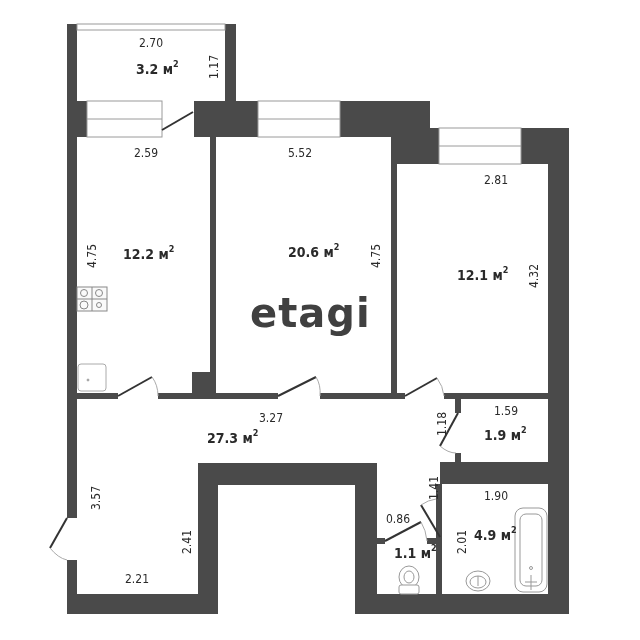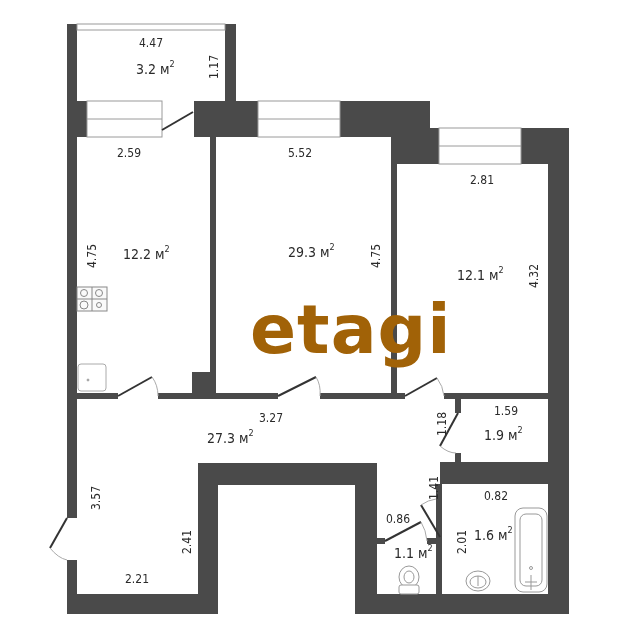--- a/index.html
+++ b/index.html
@@ -1,22 +1,22 @@
 <!DOCTYPE html>
 <html><head>
 <meta charset="utf-8">
 <style>
   html,body{margin:0;padding:0;background:#ffffff;}
   body{width:640px;height:640px;position:relative;overflow:hidden;font-family:"DejaVu Sans Condensed","DejaVu Sans",sans-serif;}
   #plan{position:absolute;left:0;top:0;width:640px;height:640px;}
   .lbl{position:absolute;color:#2a2a2a;font-size:12px;white-space:nowrap;line-height:1;}
-  .area{font-size:14px;}
+  .area{font-size:14px;font-weight:bold;}
   .area sup{font-size:9px;vertical-align:top;position:relative;top:-2px;}
   .vert{transform:rotate(-90deg);transform-origin:center center;}
-  .wm{position:absolute;left:250px;top:290px;font-family:"DejaVu Sans",sans-serif;font-size:68px;color:#a16207;font-weight:bold;letter-spacing:1px;}
+  .wm{position:absolute;left:250px;top:290px;font-family:"DejaVu Sans",sans-serif;font-size:40px;color:#404040;font-weight:bold;letter-spacing:1px;}
 </style>
 </head>
 <body>
 
 <svg id="plan" viewBox="0 0 640 640" xmlns="http://www.w3.org/2000/svg">
   <g fill="#4a4a4a">
 
     <rect x="67" y="24" width="10" height="590"></rect>
 
     <rect x="225" y="24" width="11" height="78"></rect>
@@ -125,45 +125,45 @@
     <rect x="515" y="508" width="32" height="84" rx="8"></rect>
     <rect x="520" y="514" width="22" height="72" rx="6"></rect>
     <circle cx="531" cy="568" r="1.5"></circle>
     <line x1="531" y1="575" x2="531" y2="590"></line>
     <line x1="525" y1="582" x2="537" y2="582"></line>
   </g>
 </svg>
 
 <div class="wm">etagi</div>
 
-<div class="lbl" style="left:139px;top:37px">4.47</div>
+<div class="lbl" style="left:139px;top:37px">2.70</div>
 <div class="lbl area" style="left:136px;top:62px"><span>3.2 м</span><sup>2</sup></div>
 <div class="lbl vert" style="left:202px;top:61px">1.17</div>
 
-<div class="lbl" style="left:117px;top:147px">2.59</div>
+<div class="lbl" style="left:134px;top:147px">2.59</div>
 <div class="lbl area" style="left:123px;top:247px"><span>12.2 м</span><sup>2</sup></div>
 <div class="lbl vert" style="left:80px;top:250px">4.75</div>
 
 <div class="lbl" style="left:288px;top:147px">5.52</div>
-<div class="lbl area" style="left:288px;top:245px"><span>29.3 м</span><sup>2</sup></div>
+<div class="lbl area" style="left:288px;top:245px"><span>20.6 м</span><sup>2</sup></div>
 <div class="lbl vert" style="left:364px;top:250px">4.75</div>
 
-<div class="lbl" style="left:470px;top:174px">2.81</div>
+<div class="lbl" style="left:484px;top:174px">2.81</div>
 <div class="lbl area" style="left:457px;top:268px"><span>12.1 м</span><sup>2</sup></div>
 <div class="lbl vert" style="left:522px;top:270px">4.32</div>
 
 <div class="lbl" style="left:259px;top:412px">3.27</div>
 <div class="lbl area" style="left:207px;top:431px"><span>27.3 м</span><sup>2</sup></div>
 <div class="lbl vert" style="left:84px;top:492px">3.57</div>
 <div class="lbl vert" style="left:175px;top:536px">2.41</div>
 <div class="lbl" style="left:125px;top:573px">2.21</div>
 
 <div class="lbl" style="left:494px;top:405px">1.59</div>
 <div class="lbl area" style="left:484px;top:428px"><span>1.9 м</span><sup>2</sup></div>
 <div class="lbl vert" style="left:430px;top:418px">1.18</div>
 
 <div class="lbl" style="left:386px;top:513px">0.86</div>
 <div class="lbl area" style="left:394px;top:546px"><span>1.1 м</span><sup>2</sup></div>
 <div class="lbl vert" style="left:422px;top:482px">1.41</div>
 
-<div class="lbl" style="left:484px;top:490px">0.82</div>
-<div class="lbl area" style="left:474px;top:528px"><span>1.6 м</span><sup>2</sup></div>
+<div class="lbl" style="left:484px;top:490px">1.90</div>
+<div class="lbl area" style="left:474px;top:528px"><span>4.9 м</span><sup>2</sup></div>
 <div class="lbl vert" style="left:450px;top:536px">2.01</div>
 
 </body></html>

